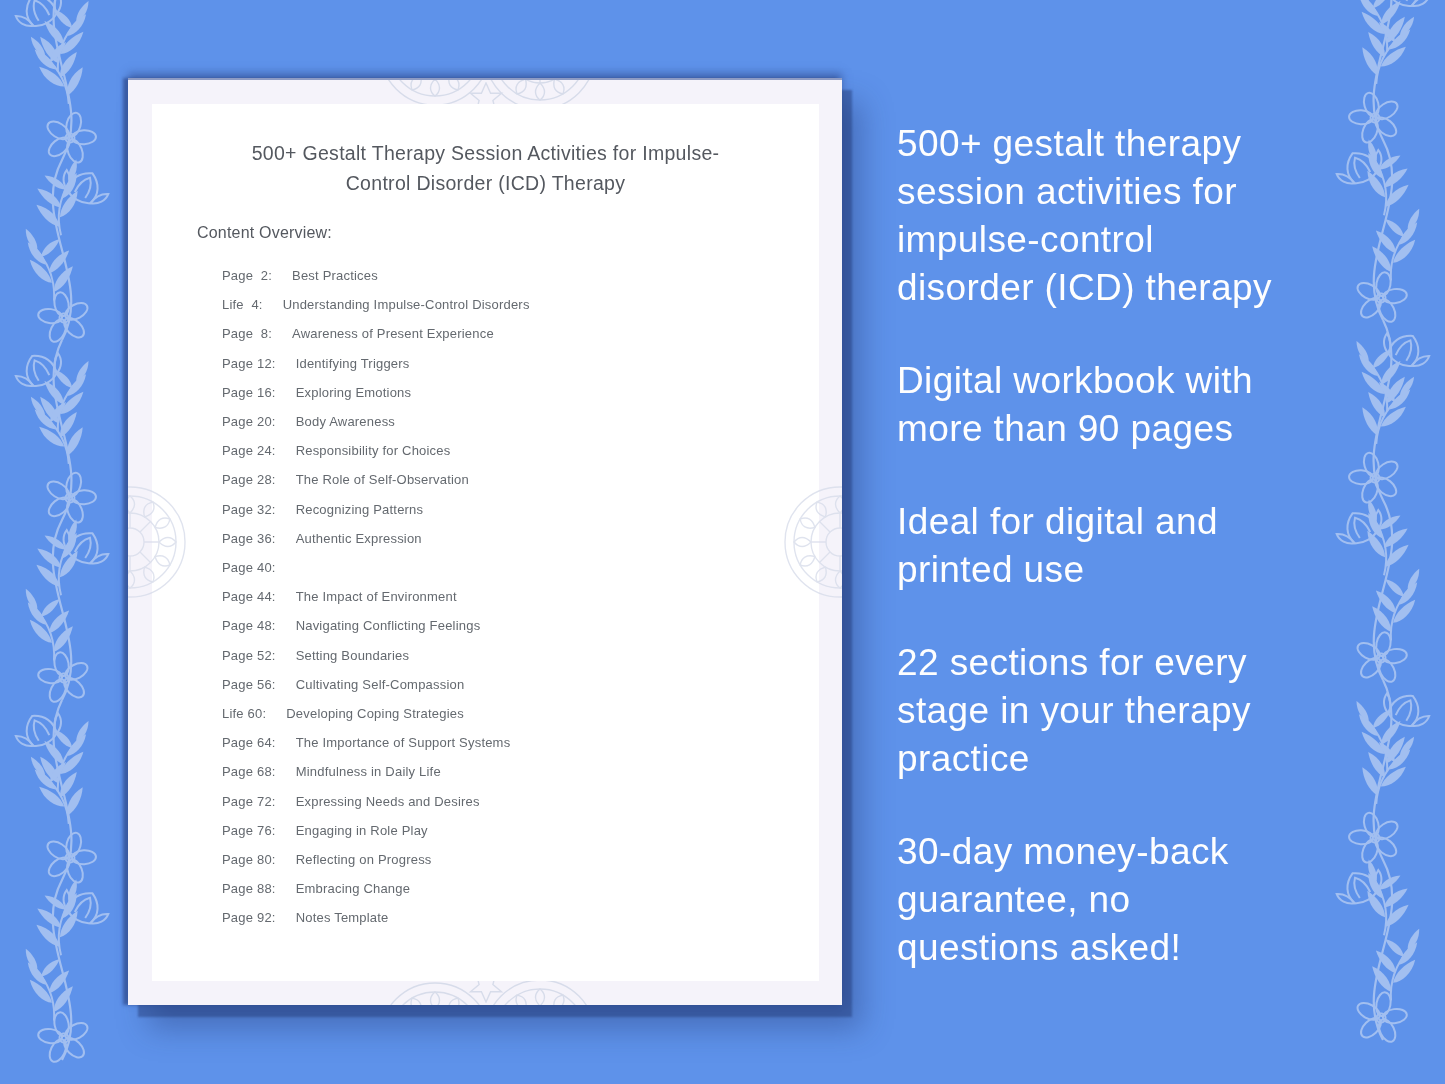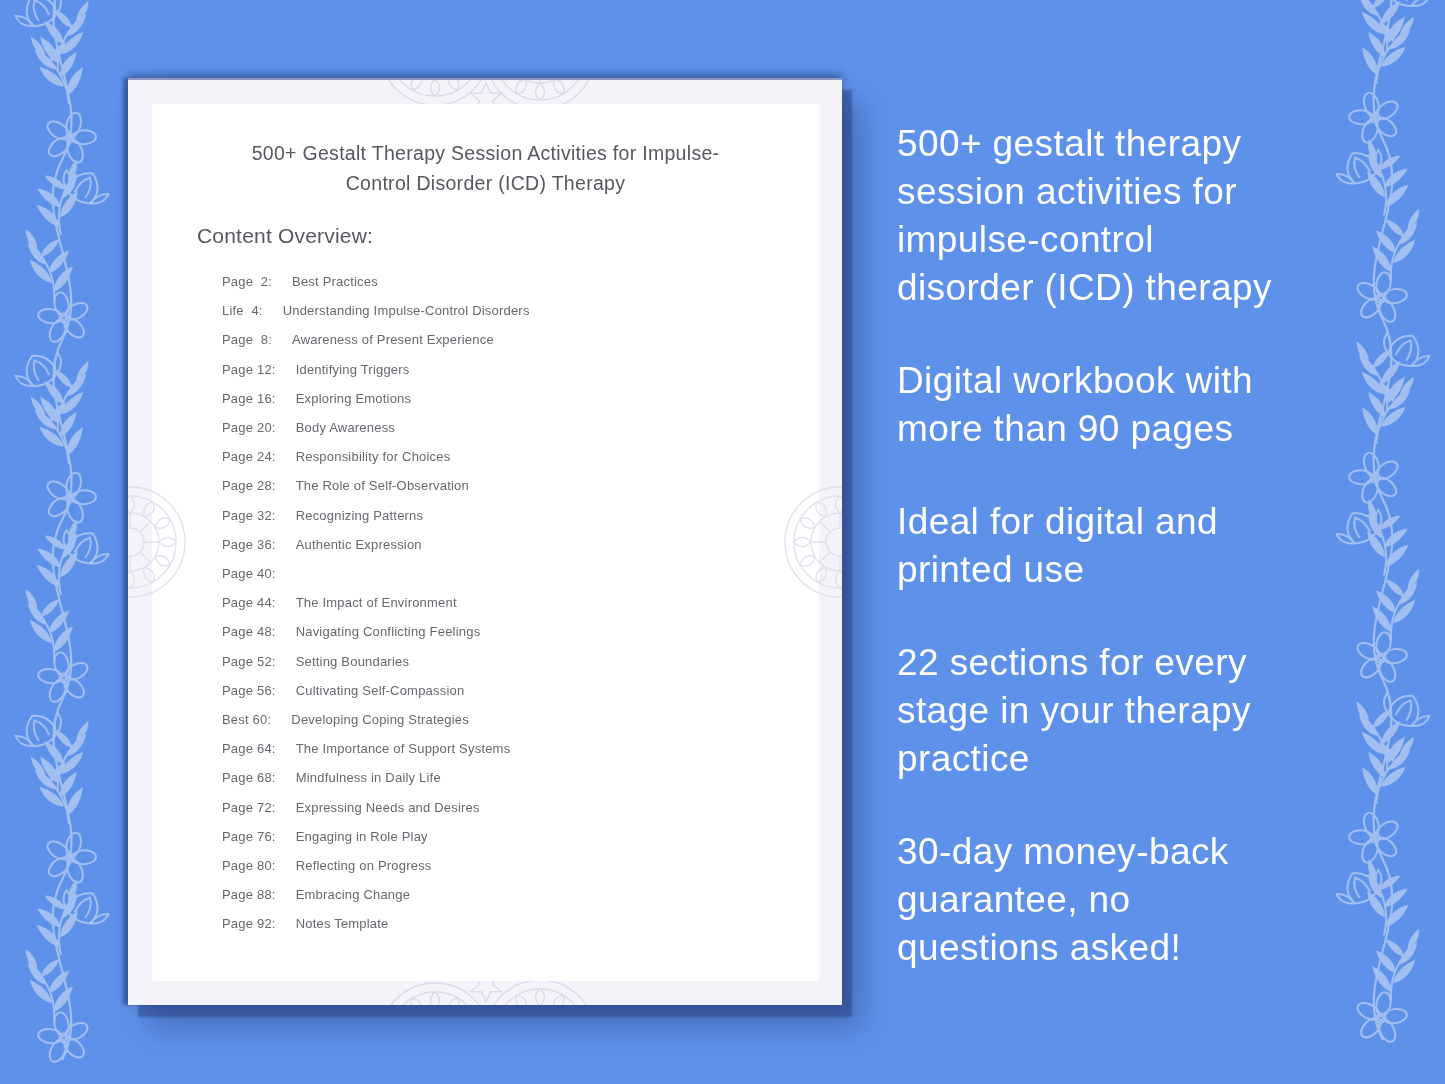--- a/index.html
+++ b/index.html
@@ -28,21 +28,21 @@
   .page{
     position:absolute;left:24px;top:24px;width:667px;height:877px;
     background:#ffffff;z-index:2;box-sizing:border-box;padding-top:34px;
   }
   .doc-title{
     margin:0 auto;max-width:470px;text-align:center;
     font-size:19.5px;line-height:30px;font-weight:500;
     color:#54585f;letter-spacing:.3px;
   }
   .overview{
-    margin:26px 0 16px 45px;font-size:21px;font-weight:500;
+    margin:26px 0 16px 45px;font-size:16px;font-weight:500;
     color:#54585f;letter-spacing:.2px;
   }
   .toc{margin:19px 0 0 70px;}
   .toc-row{line-height:29.2px;font-size:13px;color:#64696f;letter-spacing:.2px;display:flex;}
   .toc-page{white-space:pre;}
   .toc-title{margin-left:20px;white-space:pre;}
   
   .marketing{position:absolute;left:897px;top:120px;width:400px;z-index:2;}
   .marketing p{
     margin:0 0 45px 0;
@@ -214,21 +214,21 @@
         </div>
         <div class="toc-row">
           <span class="toc-page">Page 52:</span>
           <span class="toc-title">Setting Boundaries</span>
         </div>
         <div class="toc-row">
           <span class="toc-page">Page 56:</span>
           <span class="toc-title">Cultivating Self-Compassion</span>
         </div>
         <div class="toc-row">
-          <span class="toc-page">Best 60:</span>
+          <span class="toc-page">Life 60:</span>
           <span class="toc-title">Developing Coping Strategies</span>
         </div>
         <div class="toc-row">
           <span class="toc-page">Page 64:</span>
           <span class="toc-title">The Importance of Support Systems</span>
         </div>
         <div class="toc-row">
           <span class="toc-page">Page 68:</span>
           <span class="toc-title">Mindfulness in Daily Life</span>
         </div>

